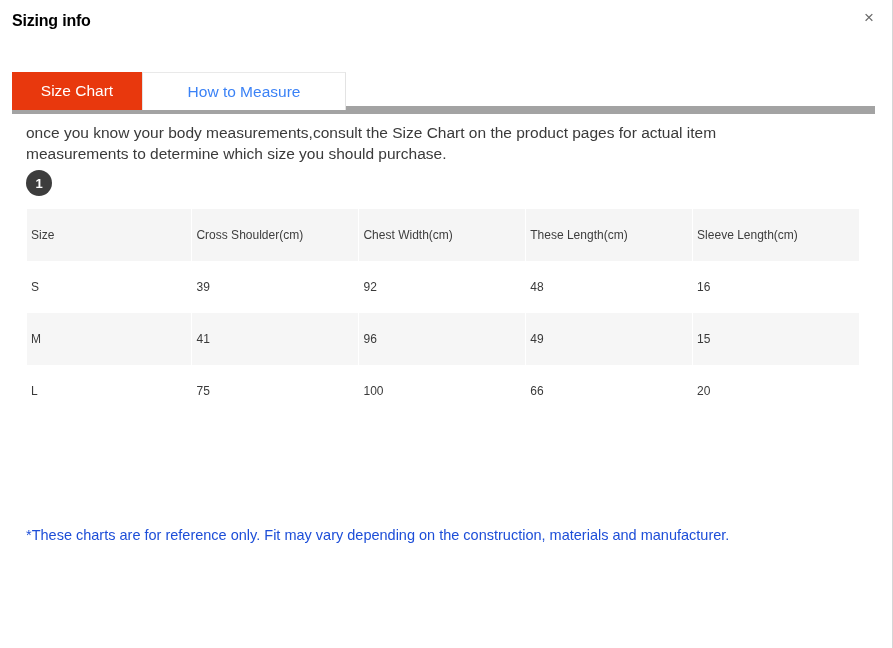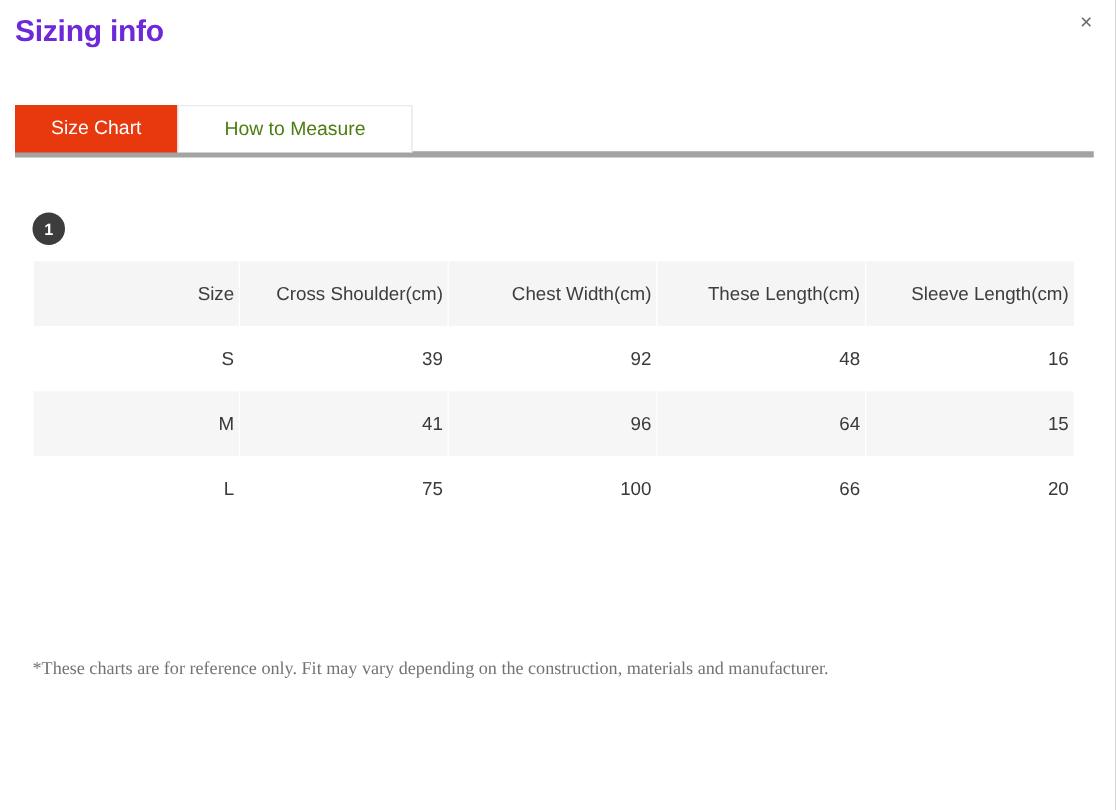--- a/index.html
+++ b/index.html
@@ -39,57 +39,57 @@
     border: none;
     font-family: "Liberation Sans", sans-serif;
     padding: 0;
   }
 
   
   .title {
     position: absolute;
     left: 12px;
     top: 12px;
-    font-size: 24px;
+    font-size: 16px;
     font-weight: bold;
-    color: #6d28d9;
+    color: #000000;
     letter-spacing: -0.2px;
     font-family: "Liberation Sans", sans-serif;
   }
 
   
   .tabs {
     position: absolute;
     left: 12px;
-    top: 84px;
+    top: 72px;
     width: 863px;
     height: 42px;
     display: flex;
     align-items: stretch;
-    border-bottom: 5px solid #a3a3a3;
+    border-bottom: 8px solid #a3a3a3;
   }
   .tab {
     display: flex;
     align-items: center;
     justify-content: center;
     font-size: 15.5px;
     cursor: pointer;
     user-select: none;
     height: 38px;
     font-family: "Liberation Sans", sans-serif;
   }
   .tab.active {
     width: 130px;
     background: #e8380d;
     color: #ffffff;
   }
   .tab.inactive {
-    width: 188px;
+    width: 204px;
     background: #ffffff;
-    color: #4d7c0f;
+    color: #3b82f6;
     border-left: 1px solid #e3e3e3;
     border-top: 1px solid #e9e9e9;
     border-right: 1px solid #e3e3e3;
   }
 
   
   .description {
     position: absolute;
     left: 26px;
     top: 122px;
@@ -123,24 +123,24 @@
     position: absolute;
     left: 26px;
     top: 209px;
     width: 834px;
     border-collapse: separate;
     border-spacing: 1px 0;
     font-family: "Liberation Sans", sans-serif;
   }
   .size-table th,
   .size-table td {
-    text-align: right;
+    text-align: left;
     vertical-align: middle;
     font-weight: normal;
-    font-size: 15px;
+    font-size: 12px;
     color: #3a3a3a;
     height: 52px;
     padding: 0 4px;
     border: none;
   }
   .size-table th {
     background: #f5f5f5;
     color: #3d3d3d;
   }
   .size-table tbody tr.odd td { background: #ffffff; }
@@ -149,38 +149,39 @@
   .size-table col.c-data { width: 167px; }
 
   
   .footnote {
     position: absolute;
     left: 26px;
     top: 525px;
     width: 760px;
     font-size: 14.5px;
     line-height: 21px;
-    color: #737373;
-    font-family: Liberation Serif, serif;
+    color: #1d4ed8;
+    font-family: Liberation Sans, sans-serif;
   }
 </style>
 </head>
 <body>
 
 <div class="page">
 
   <button class="close-btn">×</button>
 
   <div class="title">Sizing info</div>
 
   <div class="tabs">
     <div class="tab active">Size Chart</div>
     <div class="tab inactive">How to Measure</div>
   </div>
 
+  <div class="description">once you know your body measurements,consult the Size Chart on the product pages for actual item measurements to determine which size you should purchase.</div>
 
   <div class="step-badge">1</div>
 
   <table class="size-table">
     <colgroup>
       <col class="c-size">
       <col class="c-data">
       <col class="c-data">
       <col class="c-data">
       <col class="c-data">
@@ -199,21 +200,21 @@
         <td>S</td>
         <td>39</td>
         <td>92</td>
         <td>48</td>
         <td>16</td>
       </tr>
       <tr class="even">
         <td>M</td>
         <td>41</td>
         <td>96</td>
-        <td>64</td>
+        <td>49</td>
         <td>15</td>
       </tr>
       <tr class="odd">
         <td>L</td>
         <td>75</td>
         <td>100</td>
         <td>66</td>
         <td>20</td>
       </tr>
     </tbody>

